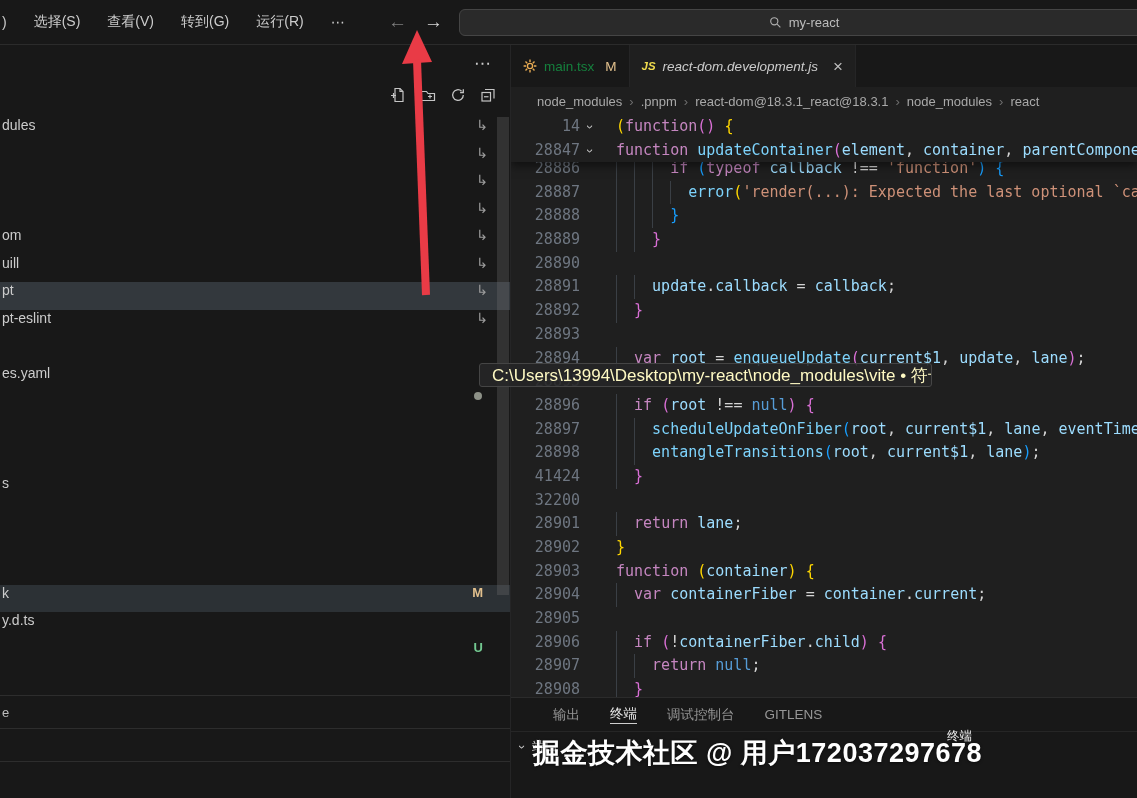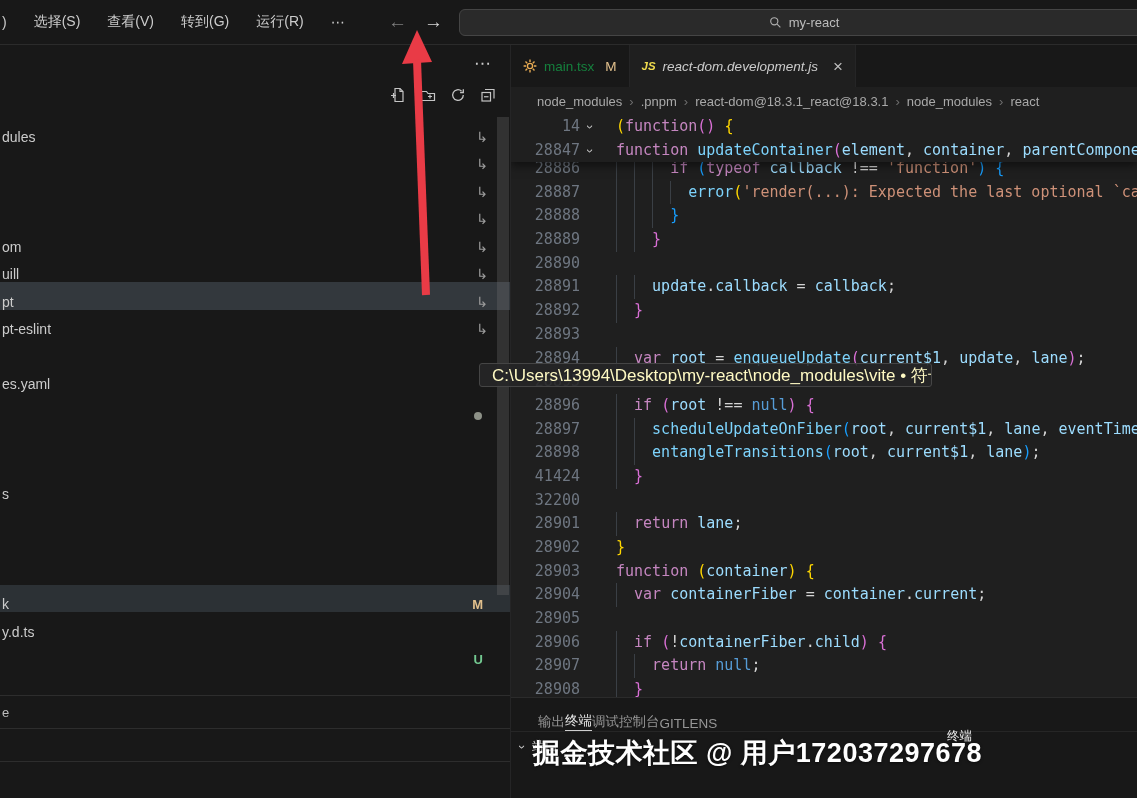--- a/index.html
+++ b/index.html
@@ -19,21 +19,21 @@
   .nav .fwd{color:#d8d8d8}
   .cmd{position:absolute;left:459px;top:9px;right:-12px;height:25px;background:#2a2a2a;border:1px solid #454545;border-radius:6px;
        display:flex;align-items:center;justify-content:center;gap:7px;color:#bcbcbc;font-size:13px}
 
   
   .sidebar{position:absolute;left:0;top:45px;width:511px;bottom:0;background:#181818;border-right:1px solid #252526;box-sizing:border-box}
   .sb-more{position:absolute;right:18px;top:8px;color:#cccccc;font-size:17px;letter-spacing:1px}
   .sb-actions{position:absolute;right:14px;top:42px;display:flex;gap:14px}
   .sb-actions span{display:flex}
   #explorer-rows{position:absolute;left:0;top:72px;right:0}
-  .ex-row{height:27.5px;display:flex;align-items:flex-end;color:#cccccc;font-size:14px;box-sizing:border-box}
+  .ex-row{height:27.5px;display:flex;align-items:flex-start;color:#cccccc;font-size:14px;box-sizing:border-box}
   .ex-row.sel{background:#33383d}
   .ex-row.hl{background:#2c3135}
   .ex-label{padding-left:2px;white-space:nowrap}
   .ex-sym{margin-left:auto;margin-right:22px;color:#9c9c9c;font-size:14px}
   .ex-badge{margin-left:auto;margin-right:27px;font-size:13px;font-weight:bold}
   .bm{color:#e2c08d}.bu{color:#73c991}
   .ex-dot{margin-left:auto;margin-right:28px;width:8px;height:8px;border-radius:50%;background:#8d9187}
   .sb-scroll{position:absolute;right:1px;top:72px;width:12px;height:478px;background:rgba(121,121,121,.27)}
   #sb-sections{position:absolute;left:0;right:0;top:650px}
   .sb-section{height:33px;border-top:1px solid #2d2d2d;color:#bdbdbd;font-size:13px;display:flex;align-items:center;padding-left:2px;box-sizing:border-box}
@@ -60,21 +60,21 @@
   .fold{width:21px;flex:none;display:flex;align-items:center;justify-content:center}
   .chev{display:inline-block;transform:rotate(90deg);color:#bdbdbd;font-size:13px;font-family:"Liberation Sans",sans-serif}
   .code{display:flex;padding-left:15px;flex:1;min-width:0;overflow:hidden}
   .code>span{flex:none;white-space:pre}
   .guide{width:2ch;border-left:1px solid #3a3f45;box-sizing:border-box}
   .tk-kw{color:#c586c0}.tk-fn{color:#7dd3fc}.tk-vr{color:#9cdcfe}.tk-str{color:#ce9178}
   .tk-pln{color:#d4d4d4}.tk-b1{color:#ffd700}.tk-b2{color:#da70d6}.tk-b3{color:#179fff}.tk-cnst{color:#569cd6}
 
   
   .panel{position:absolute;left:0;bottom:0;right:0;height:101px;background:#181818;border-top:1px solid #2b2b2b;box-sizing:border-box}
-  .panel-tabs{position:absolute;left:0;top:0;right:0;height:33px;display:flex;align-items:flex-end;padding-left:27px;font-size:13.5px;color:#969696}
+  .panel-tabs{position:absolute;left:15px;top:0;right:0;height:33px;display:flex;align-items:center;padding-left:27px;gap:30px;font-size:13.5px;color:#969696}
   .ptab{display:flex;align-items:center;box-sizing:border-box}
   .ptab.active{color:#e7e7e7;border-bottom:1px solid #cfcfcf}
   .ports-head{position:absolute;left:0;top:33px;right:0;height:30px;border-top:1px solid #262626;display:flex;align-items:center;
               padding-left:9px;gap:8px;color:#d2d2d2;font-size:13px;box-sizing:border-box}
   .ph-chev{display:inline-block;transform:rotate(90deg);color:#cccccc;font-size:12px}
   .ports-msg{position:absolute;left:27px;top:79px;right:6px;color:#cccccc;font-size:14.5px;white-space:nowrap;overflow:hidden}
 
   
   .tooltip{position:absolute;left:479px;top:363px;width:453px;height:24px;line-height:23px;box-sizing:border-box;
            background:rgba(38,38,39,.88);border:1px solid #454545;border-radius:3px;color:#fef9c3;font-size:17px;

